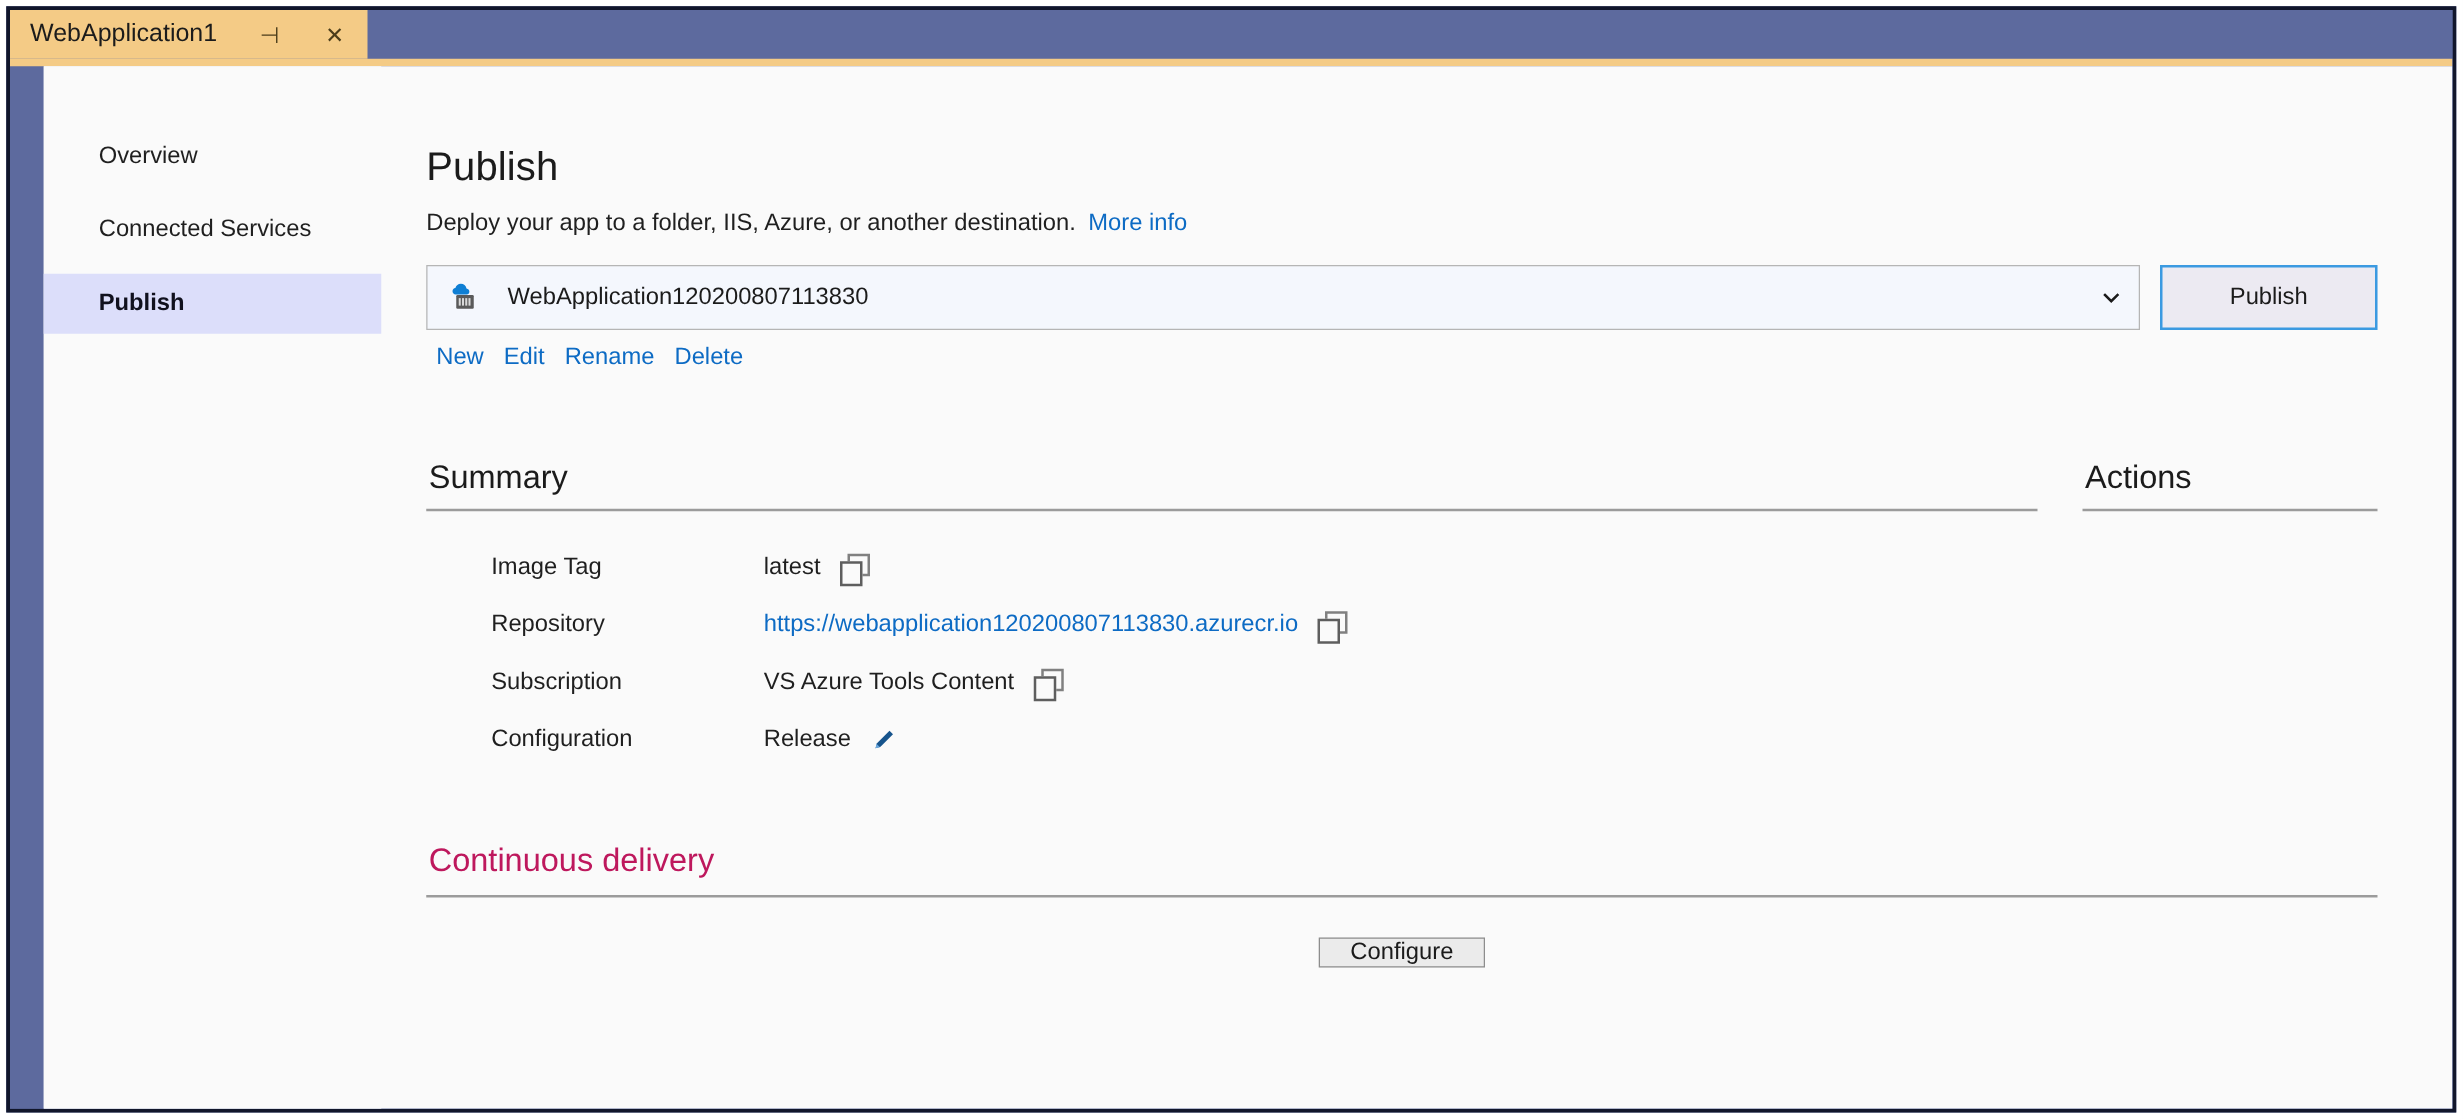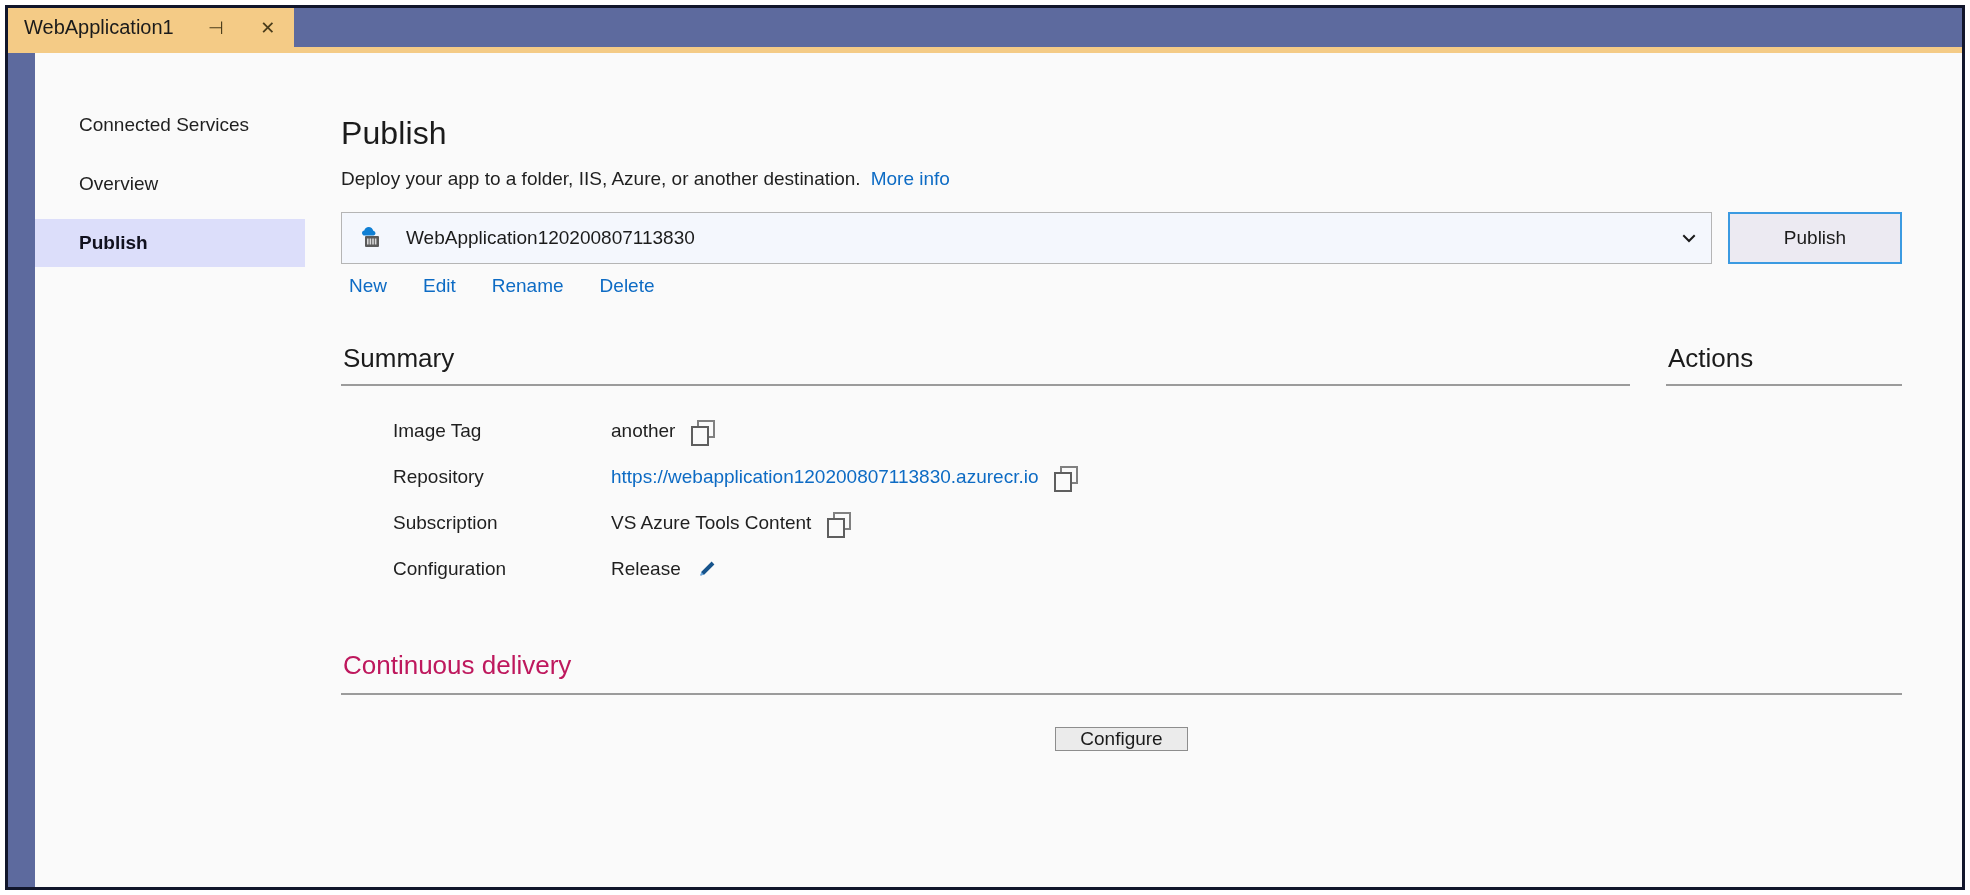--- a/index.html
+++ b/index.html
@@ -192,29 +192,29 @@
     font-size: 19px;
     color: #1b1b1b;
     font-family: "Liberation Sans", sans-serif;
     cursor: pointer;
   }
 
   
   .profile-links {
     margin-top: 11px;
     display: flex;
-    gap: 36px;
+    gap: 16px;
     font-size: 19px;
     padding-left: 8px;
   }
 
   
   .sections-row {
     display: flex;
-    margin-top: 46px;
+    margin-top: 69px;
     gap: 36px;
   }
 
   .section-col-summary { flex: 1; min-width: 0; }
   .section-col-actions { width: 236px; flex: 0 0 236px; }
 
   .section-head {
     font-size: 26px;
     color: #1b1b1b;
     font-weight: normal;
@@ -345,24 +345,24 @@
         <span class="tab-icon">⊣</span>
         <span class="tab-icon">✕</span>
       </div>
     </div>
     <div class="tab-underline"></div>
 
     <div class="content-pane">
 
       <div class="sidebar">
         <div class="sidebar-item">
+          <span>Overview</span>
+        </div>
+        <div class="sidebar-item">
           <span>Connected Services</span>
-        </div>
-        <div class="sidebar-item">
-          <span>Overview</span>
         </div>
         <div class="sidebar-item selected">
           <span>Publish</span>
         </div>
       </div>
 
       <div class="main">
 
         <h1 class="page-title">Publish</h1>
 
@@ -404,21 +404,21 @@
           <div class="section-col-summary">
             <div class="section-head">Summary</div>
             <div class="section-rule"></div>
 
             <table class="summary-table">
               <tbody>
                 <tr>
                   <td class="summary-label">Image Tag</td>
                   <td class="summary-value">
                     <span class="value-inline">
-                      <span>another</span>
+                      <span>latest</span>
                       <span class="copy-icon"></span>
                     </span>
                   </td>
                 </tr>
                 <tr>
                   <td class="summary-label">Repository</td>
                   <td class="summary-value">
                     <span class="value-inline">
                       <a class="link">https://webapplication120200807113830.azurecr.io</a>
                       <span class="copy-icon"></span>

